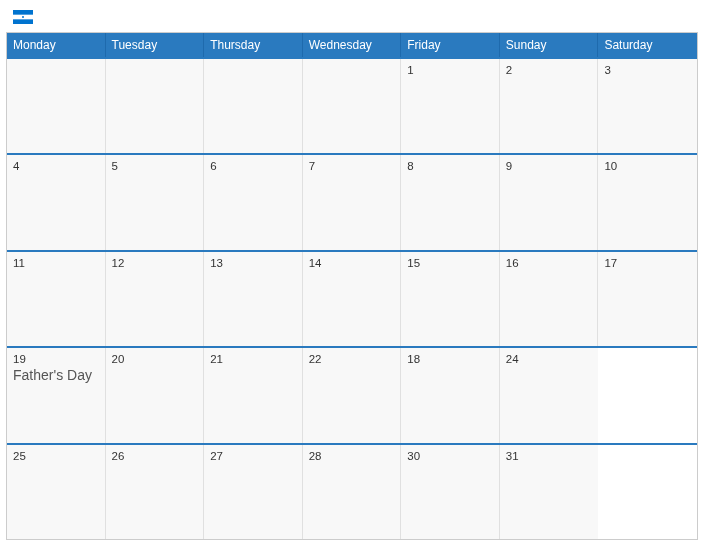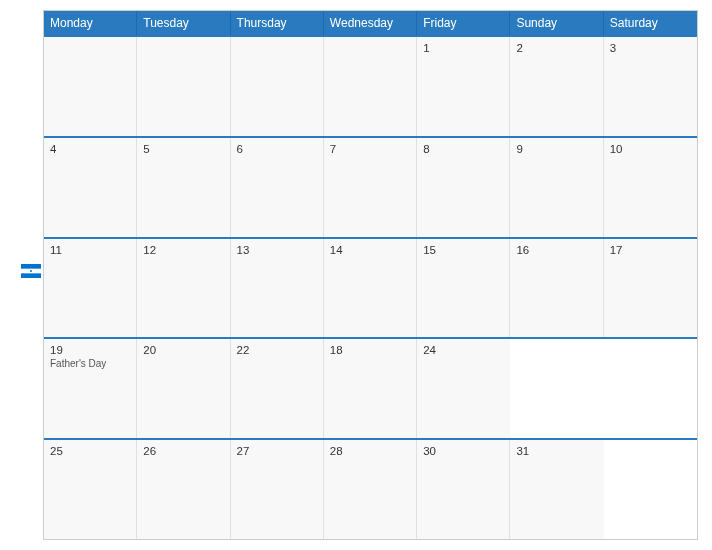--- a/index.html
+++ b/index.html
@@ -6,23 +6,23 @@
     body {
       width: 712px;
       height: 550px;
       background: #fff;
       font-family: Arial, sans-serif;
       overflow: hidden;
     }
     .page {
       width: 712px;
       height: 550px;
-      padding: 10px 14px 10px 14px;
-      display: flex;
-      flex-direction: row;
+      padding: 10px 14px 10px 6px;
+      display: flex;
+      flex-direction: column;
     }
     
     .header {
       display: flex;
       align-items: center;
       justify-content: space-between;
       margin-bottom: 8px;
       padding: 0 2px;
     }
     .logo {
@@ -100,21 +100,21 @@
       min-height: 60px;
     }
     .cal-cell:last-child { border-right: none; }
     .cal-cell.empty { background: #f8f8f8; }
     .day-number {
       font-size: 11.5px;
       color: #333;
       display: block;
     }
     .event-label {
-      font-size: 10px;
+      font-size: 14px;
       color: #555;
       display: block;
       margin-top: 2px;
     }
   </style>
 </head>
 <body>
 
 <div class="page">
 
@@ -211,20 +211,23 @@
         </div>
         <div class="cal-week">
           <div class="cal-cell">
             <span class="day-number">19</span>
             <span class="event-label">Father's Day</span>
           </div>
           <div class="cal-cell">
             <span class="day-number">20</span>
           </div>
           <div class="cal-cell">
+            <span class="day-number">21</span>
+          </div>
+          <div class="cal-cell">
             <span class="day-number">22</span>
           </div>
           <div class="cal-cell">
             <span class="day-number">18</span>
           </div>
           <div class="cal-cell">
             <span class="day-number">24</span>
           </div>
         </div>
         <div class="cal-week">

